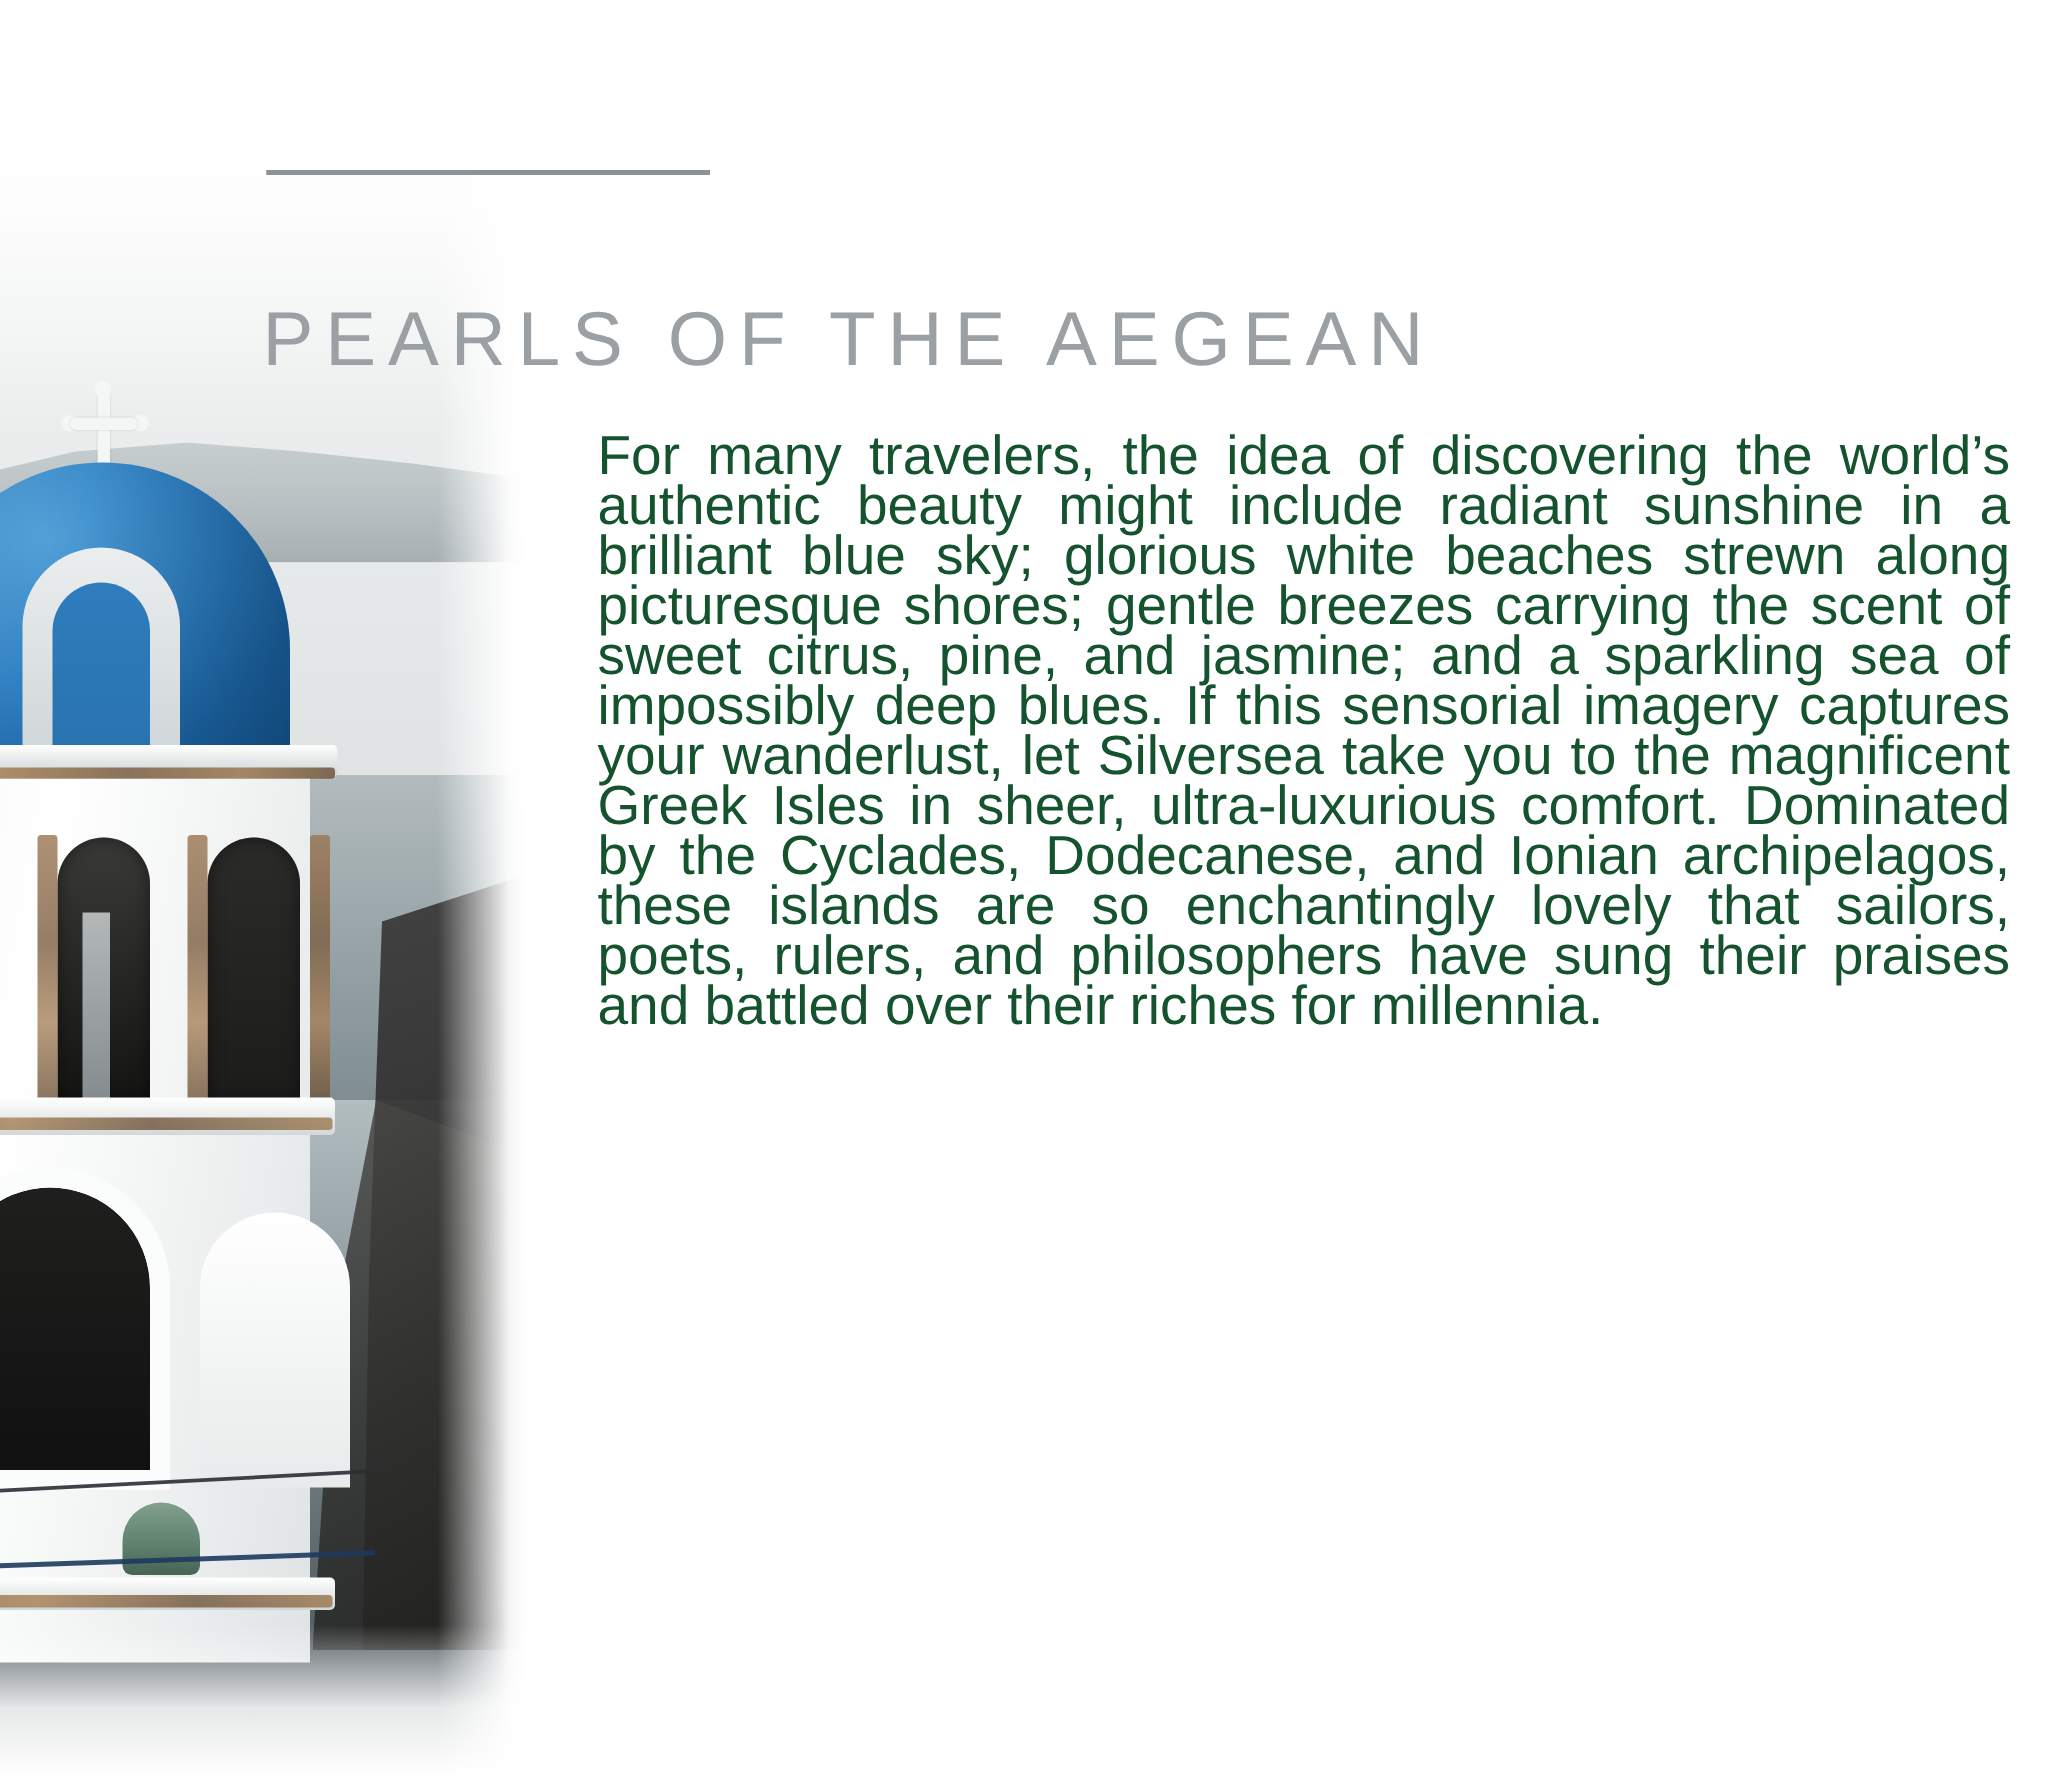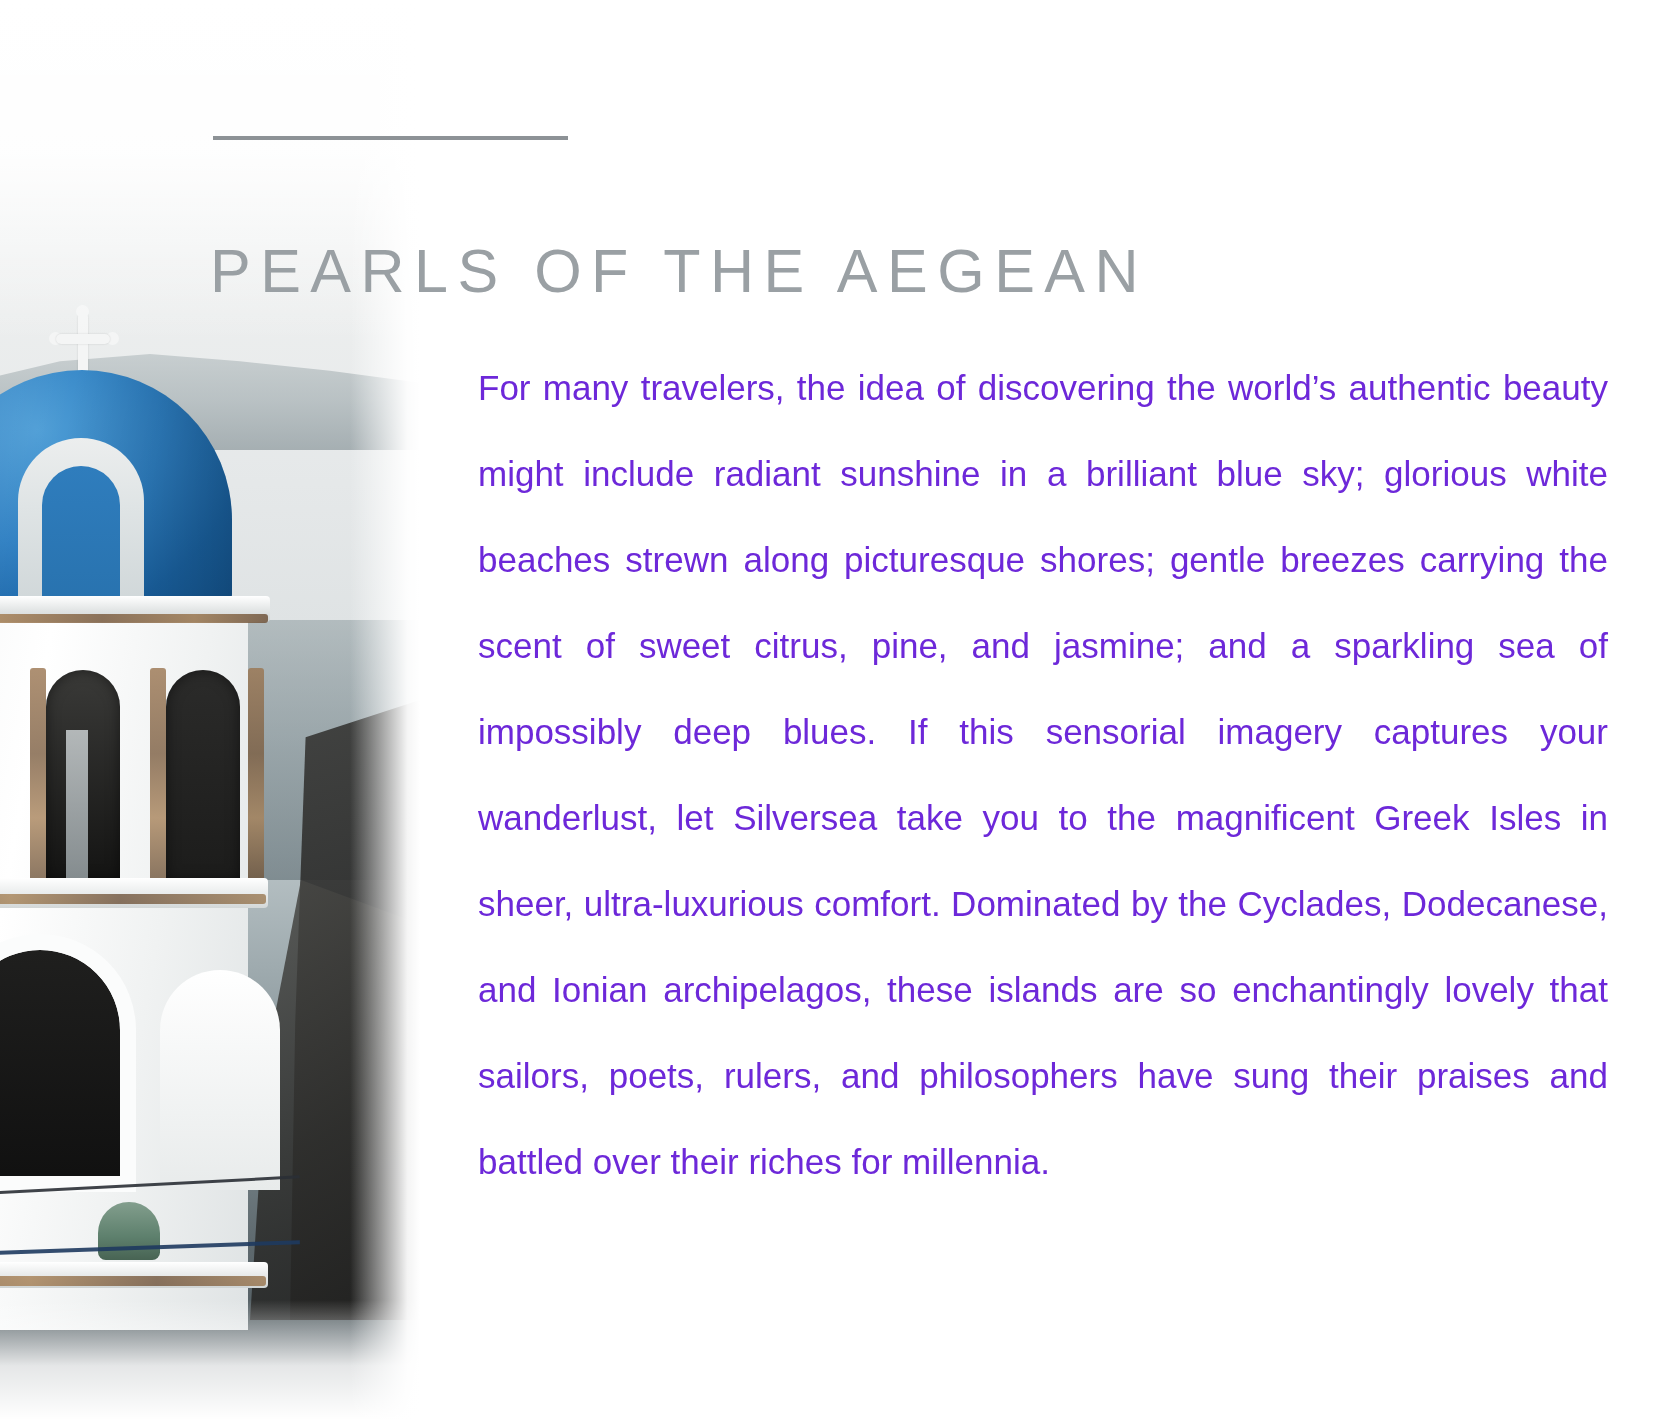--- a/index.html
+++ b/index.html
@@ -390,23 +390,23 @@
   }
 
   .body-col {
     position: absolute;
     left: 478px;
     top: 345px;
     width: 1130px;
   }
   .body-col p {
     margin: 0;
-    font-size: 35px;
-    line-height: 86px;
-    color: #6d28d9;
+    font-size: 44px;
+    line-height: 40px;
+    color: #14532d;
     text-align: justify;
     text-justify: inter-word;
     font-weight: 400;
     hyphens: none;
   }
 </style>
 </head>
 <body>
 
 <div class="page">

